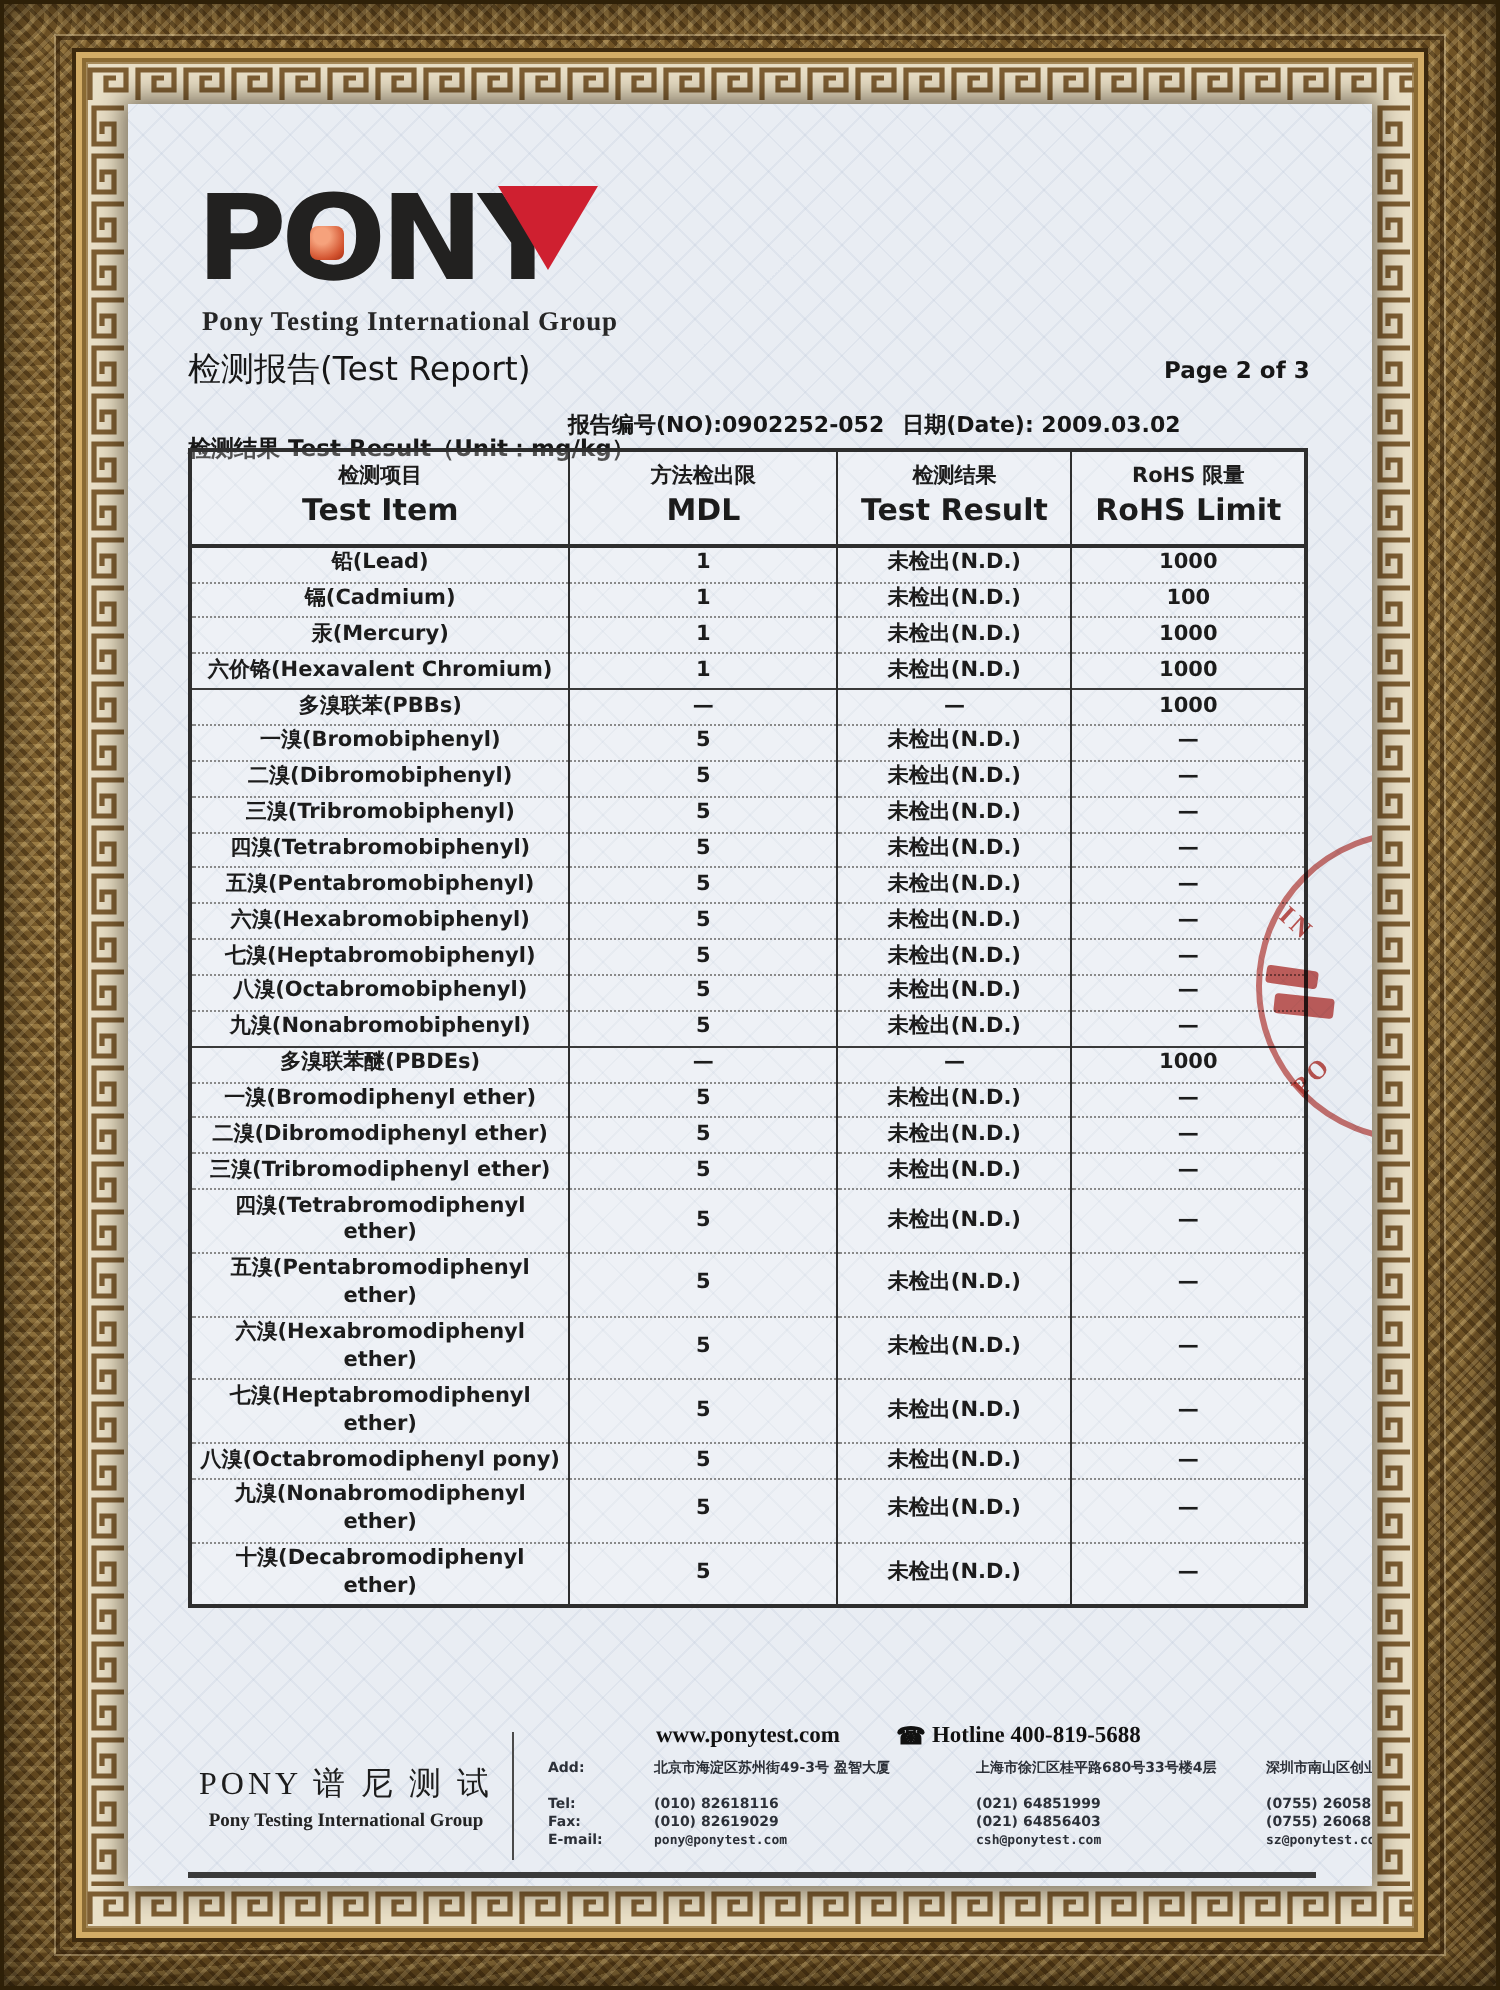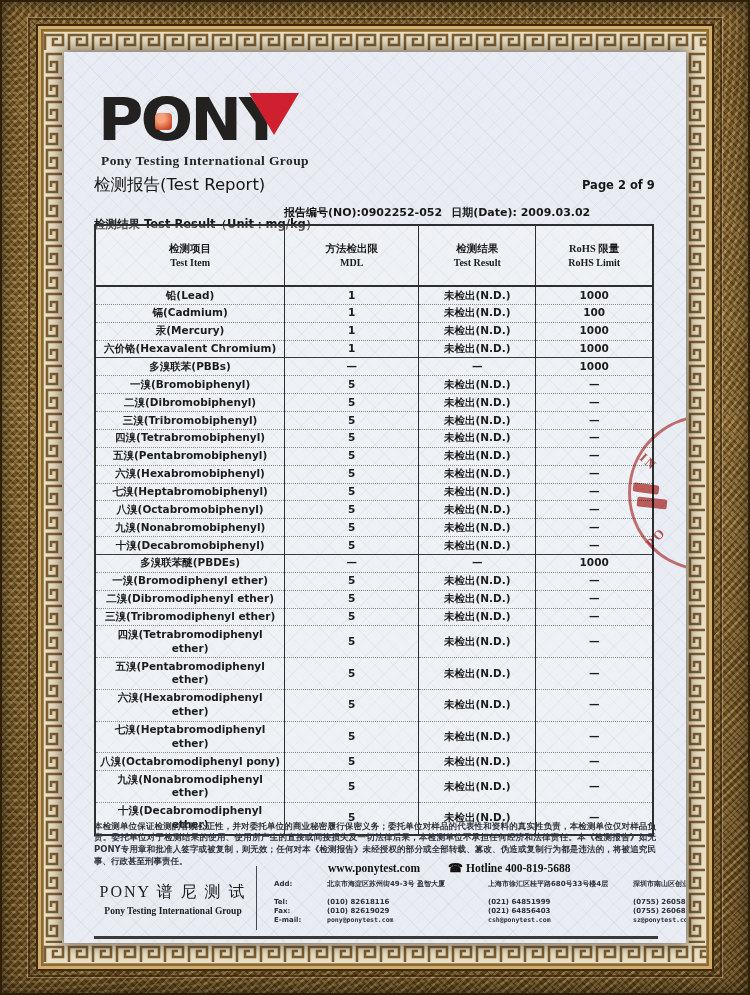--- a/index.html
+++ b/index.html
@@ -49,26 +49,26 @@
   .report-title{position:absolute;left:0;top:0;font-size:16.5px;font-weight:normal;}
   .report-meta{position:absolute;left:190px;top:4px;font-size:11px;font-weight:bold;display:flex;gap:9px;margin-top:27px;}
   .report-page{position:absolute;left:488px;top:4px;font-size:11.5px;font-weight:bold;}
   .unit-line{position:absolute;left:30px;top:153px;font-size:11.5px;font-weight:bold;margin-top:12px;}
 
   
   table.results{position:absolute;left:30px;top:172px;width:560px;border-collapse:collapse;
     table-layout:fixed;font-size:10.5px;font-weight:bold;color:#1c1c1c;
     border:2px solid #2e2e2e;background:rgba(255,255,255,.25);}
   table.results th, table.results td{text-align:center;padding:1.5px 2px;line-height:1.32;}
-  table.results th{border-bottom:2px solid #2e2e2e;padding:16px;font-family:Liberation Serif, serif;}
+  table.results th{border-bottom:2px solid #2e2e2e;padding:6px;}
   table.results th:not(:first-child), table.results td:not(:first-child){border-left:1px solid #2e2e2e;}
   table.results tbody tr + tr td{border-top:1px dotted #898989;}
   table.results tbody tr.section td{border-top:1.4px solid #3a3a3a;}
   .th-cn{display:block;font-size:10.5px;}
-  .th-en{display:block;font-size:10px;}
+  .th-en{display:block;font-size:15px;}
 
   
   .disclaimer{position:absolute;left:30px;right:30px;top:760px;font-size:8.5px;line-height:1.38;
     color:#31343c;text-align:justify;font-weight:bold;}
 
   
   .footer{position:absolute;left:30px;right:30px;top:812px;height:70px;}
   .footer-divider{position:absolute;left:162px;top:2px;bottom:4px;width:1px;background:#4a4a4a;}
   .company{position:absolute;left:0;top:18px;width:158px;text-align:center;}
   .company-cn{font-family:"Liberation Serif",serif;font-weight:normal;font-size:16px;letter-spacing:2px;color:#1d1d1d;}
@@ -146,21 +146,21 @@
       <span class="logo-tri" style="border-top:42px solid #cf2030;"></span>
     </div>
     <div class="group-name">Pony Testing International Group</div>
 
     <div class="title-row">
       <span class="report-title">检测报告(Test Report)</span>
       <span class="report-meta">
         <span>报告编号(NO):0902252-052</span>
         <span>日期(Date): 2009.03.02</span>
       </span>
-      <span class="report-page">Page 2 of 9</span>
+      <span class="report-page">Page 2 of 3</span>
     </div>
 
     <div class="unit-line">检测结果 Test Result（Unit：mg/kg）</div>
 
     <table class="results">
       <colgroup>
           <col style="width:34%">
           <col style="width:24%">
           <col style="width:21%">
           <col style="width:21%">
@@ -263,26 +263,20 @@
             <td>5</td>
             <td>未检出(N.D.)</td>
             <td>—</td>
           </tr>
           <tr>
             <td>九溴(Nonabromobiphenyl)</td>
             <td>5</td>
             <td>未检出(N.D.)</td>
             <td>—</td>
           </tr>
-          <tr>
-            <td>十溴(Decabromobiphenyl)</td>
-            <td>5</td>
-            <td>未检出(N.D.)</td>
-            <td>—</td>
-          </tr>
           <tr class="section">
             <td>多溴联苯醚(PBDEs)</td>
             <td>—</td>
             <td>—</td>
             <td>1000</td>
           </tr>
           <tr>
             <td>一溴(Bromodiphenyl ether)</td>
             <td>5</td>
             <td>未检出(N.D.)</td>
@@ -338,21 +332,20 @@
           </tr>
           <tr>
             <td>十溴(Decabromodiphenyl ether)</td>
             <td>5</td>
             <td>未检出(N.D.)</td>
             <td>—</td>
           </tr>
         </tbody>
     </table>
 
-    <p class="disclaimer">本检测单位保证检测的客观公正性，并对委托单位的商业秘密履行保密义务；委托单位对样品的代表性和资料的真实性负责，本检测单位仅对样品负责。委托单位对于检测结果的使用、使用所产生的直接或间接损失及一切法律后果，本检测单位不承担任何经济和法律责任。本《检测报告》如无PONY专用章和批准人签字或被复制，则无效；任何对本《检测报告》未经授权的部分或全部转载、篡改、伪造或复制行为都是违法的，将被追究民事、行政甚至刑事责任。</p>
 
     <div class="footer">
       <div class="company">
         <div class="company-cn">PONY 谱 尼 测 试</div>
         <div class="company-en">Pony Testing International Group</div>
       </div>
       <div class="footer-divider"></div>
       <div class="footer-top">
         <span>www.ponytest.com</span>
         <span class="phone-wrap">

